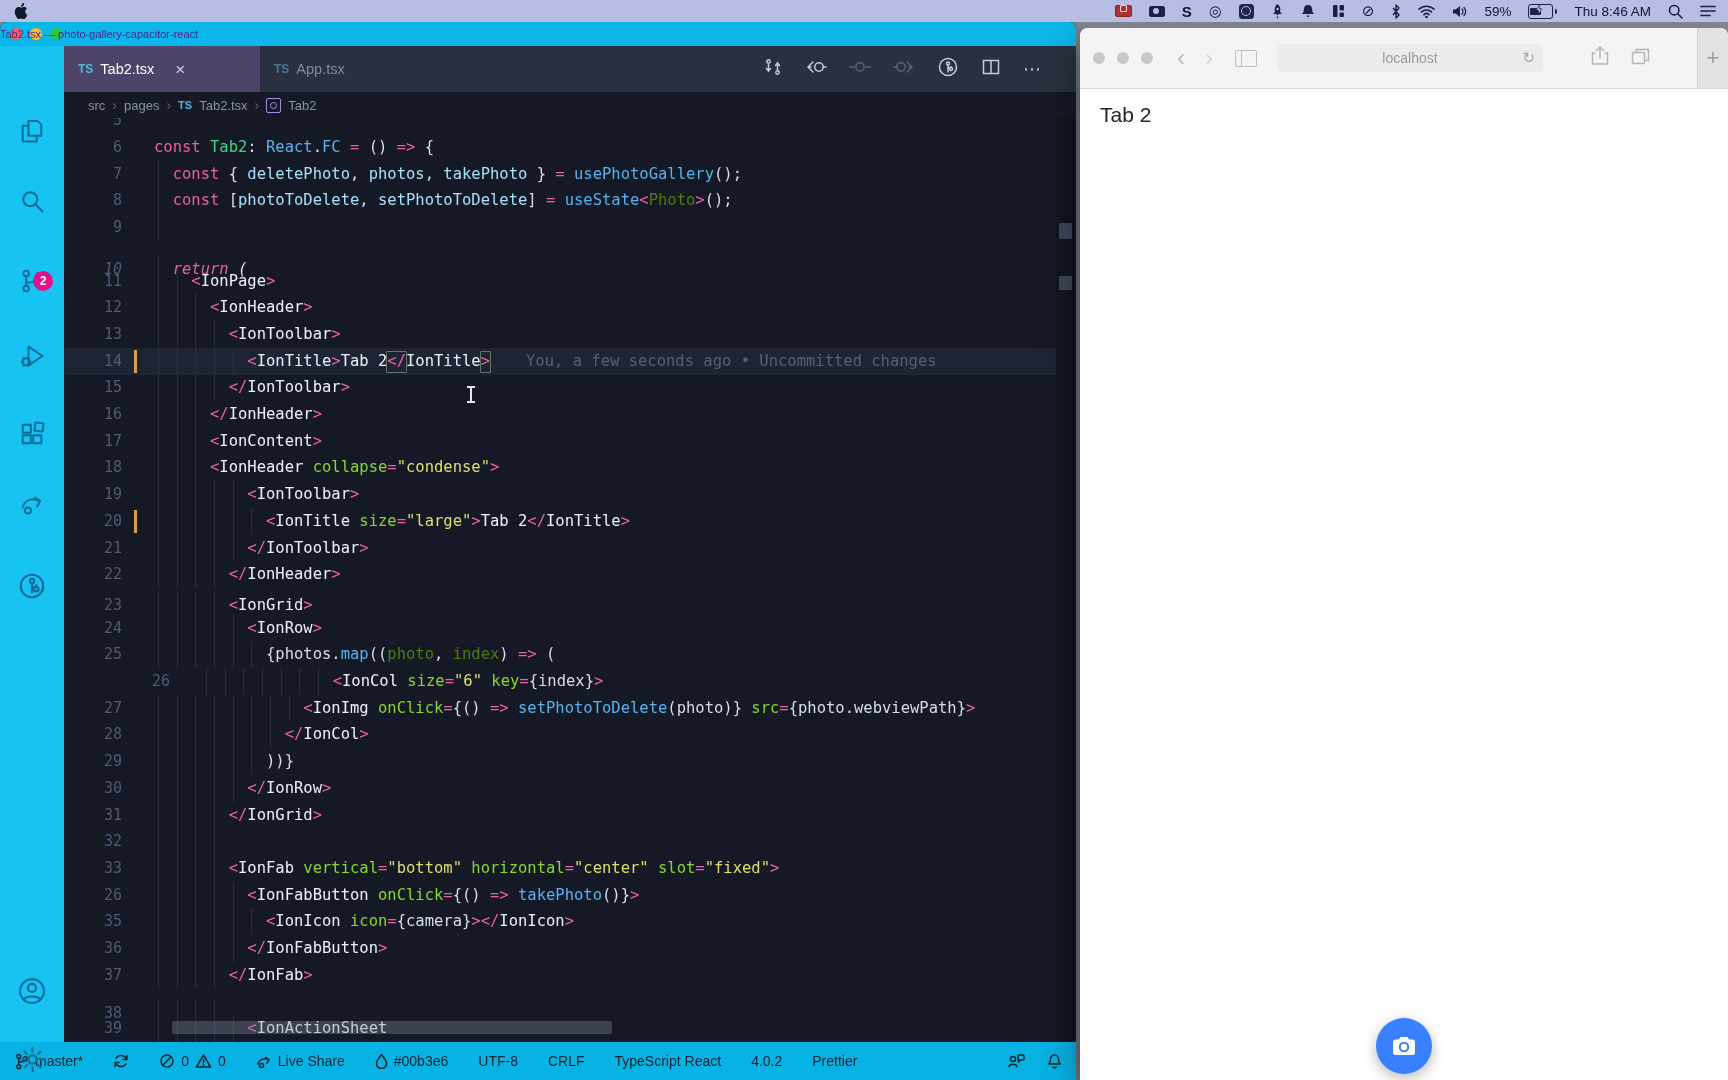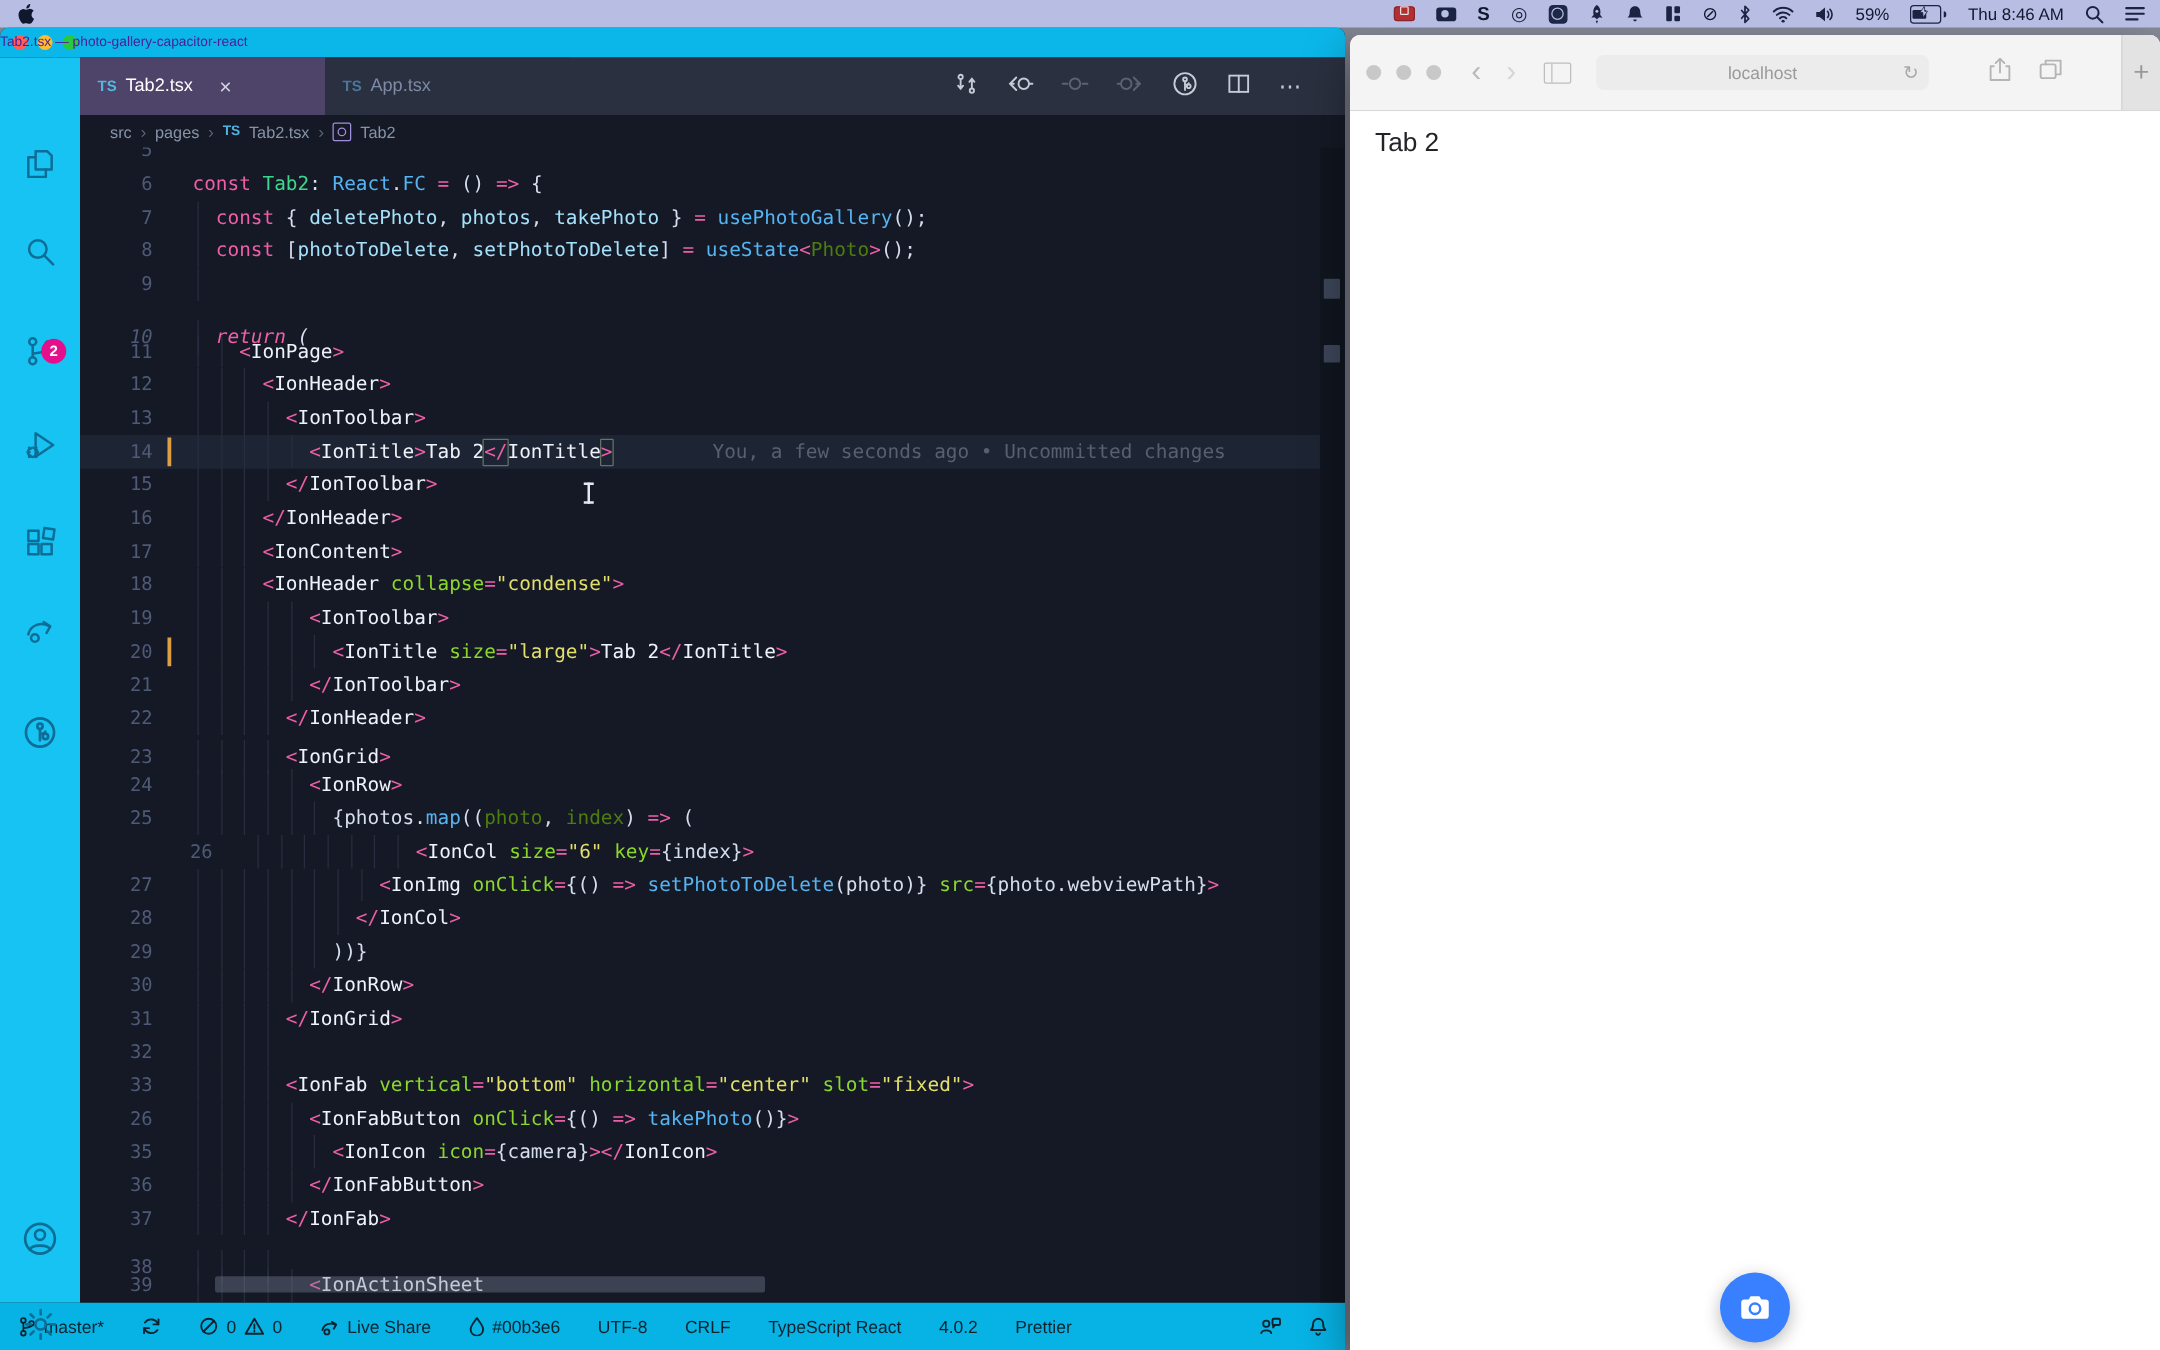--- a/index.html
+++ b/index.html
@@ -66,21 +66,21 @@
   .bb{position:absolute;top:3px;height:20px;border:1px solid #637364;border-radius:1px}
   .tk-k,.tk-o,.tk-b{color:#ee5fa7}
   .tk-g{color:#3dd68c}
   .tk-t,.tk-x{color:#eef2fb}
   .tk-a{color:#8bd82b}
   .tk-s{color:#e3df6b}
   .tk-v{color:#a5e1fb}
   .tk-f{color:#55b4f1}
   .tk-y,.tk-m{color:#4d7c0f}
   .tk-p{color:#d6dded}
-  .gl{color:#56606f;padding-left:80px}
+  .gl{color:#56606f;padding-left:36px}
   #ruler{position:absolute;right:0;top:0;bottom:0;width:20px;background:#10151f}
   .rb{position:absolute;left:3px;width:13px;background:#3c4658;border-radius:1px}
   #hscroll{position:absolute;left:108px;top:903px;width:440px;height:13px;background:rgba(125,135,155,.38);border-radius:2px}
   #ibeam{position:absolute;left:406px;top:268px;width:2px;height:17px;background:#e3e9f2}
   #ibeam:before,#ibeam:after{content:"";position:absolute;left:-3px;width:8px;height:2px;background:#e3e9f2}
   #ibeam:before{top:0}#ibeam:after{bottom:0}
   
   #statusbar{height:38px;background:#07b2e4;display:flex;align-items:center;gap:30px;padding:0 14px;
     font-size:14px;color:#0b2430;white-space:nowrap}
   .sb-item{display:flex;align-items:center;gap:6px}

